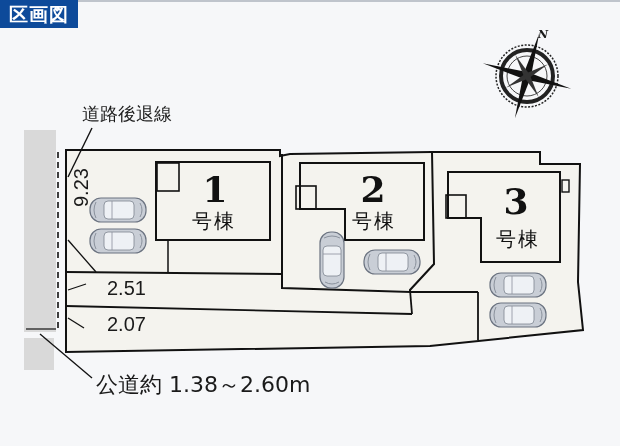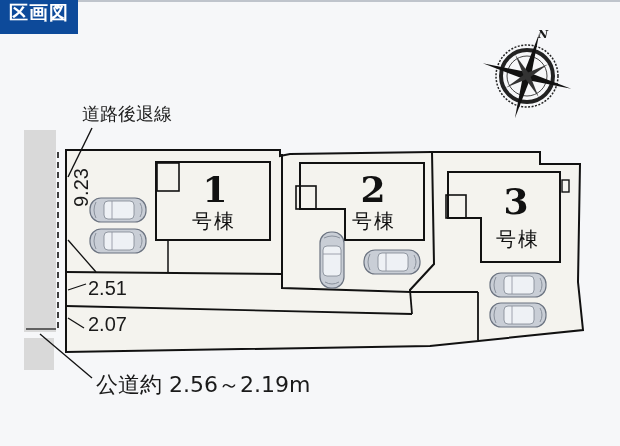--- a/index.html
+++ b/index.html
@@ -1,23 +1,23 @@
 <!DOCTYPE html>
 <html><head>
   <meta charset="utf-8">
   <style>
     html, body { margin:0; padding:0; }
     body { width:620px; height:446px; background:#f6f7f9; position:relative; overflow:hidden; font-family:"DejaVu Sans","Liberation Sans",sans-serif; }
-    .badge { position:absolute; left:0; top:0; width:78px; height:34px; background:#0d4a9a; color:#fff; font-size:19px; font-weight:bold; display:flex; align-items:flex-start; justify-content:center; letter-spacing:1px; }
+    .badge { position:absolute; left:0; top:0; width:78px; height:28px; background:#0d4a9a; color:#fff; font-size:19px; font-weight:bold; display:flex; align-items:flex-end; justify-content:center; letter-spacing:1px; }
     .topline { position:absolute; left:78px; top:0; right:0; height:2px; background:#bfc4cc; }
     svg.plan { position:absolute; left:0; top:0; }
     .lbl { position:absolute; color:#1a1a1a; white-space:nowrap; }
     .setback { left:82px; top:102px; font-size:18px; }
     .road { left:96px; top:370px; font-size:22px; }
-    .dim { font-size:20px; font-family:"Liberation Sans",sans-serif; }
+    .dim { font-size:20px; font-family:"Liberation Sans",sans-serif;margin-left:19px; }
     .d251 { left:88px; top:277px; }
     .d300 { left:88px; top:313px; }
     .d923 { left:70px; top:207px; transform:rotate(-90deg); transform-origin:left top; font-size:20px; font-family:"Liberation Sans",sans-serif; }
     .bnum { position:absolute; font-family:"DejaVu Serif","Liberation Serif",serif; font-weight:bold; font-size:36px; color:#111; text-align:center; width:40px; }
     .bname { position:absolute; font-size:20px; color:#111; letter-spacing:2px; }
   </style>
 </head>
 <body>
 
 <div class="badge">
@@ -90,20 +90,20 @@
     </g>
   </g>
 </svg>
 
 <div class="lbl" style="left:538px;top:28px;font-family:'DejaVu Serif',serif;font-style:italic;font-weight:bold;font-size:11px;">N</div>
 
 <div class="lbl setback">道路後退線</div>
 <div class="lbl d923">9.23</div>
 <div class="lbl dim d251">2.51</div>
 <div class="lbl dim d300">2.07</div>
-<div class="lbl road">公道約 2.56～2.19m</div>
+<div class="lbl road">公道約 1.38～2.60m</div>
 
 <div class="bnum" style="left:195px;top:168px;">1</div>
 <div class="bname" style="left:192px;top:208px;">号棟</div>
 <div class="bnum" style="left:353px;top:168px;">2</div>
 <div class="bname" style="left:352px;top:208px;">号棟</div>
 <div class="bnum" style="left:496px;top:180px;">3</div>
 <div class="bname" style="left:496px;top:226px;">号棟</div>
 
 </body></html>

